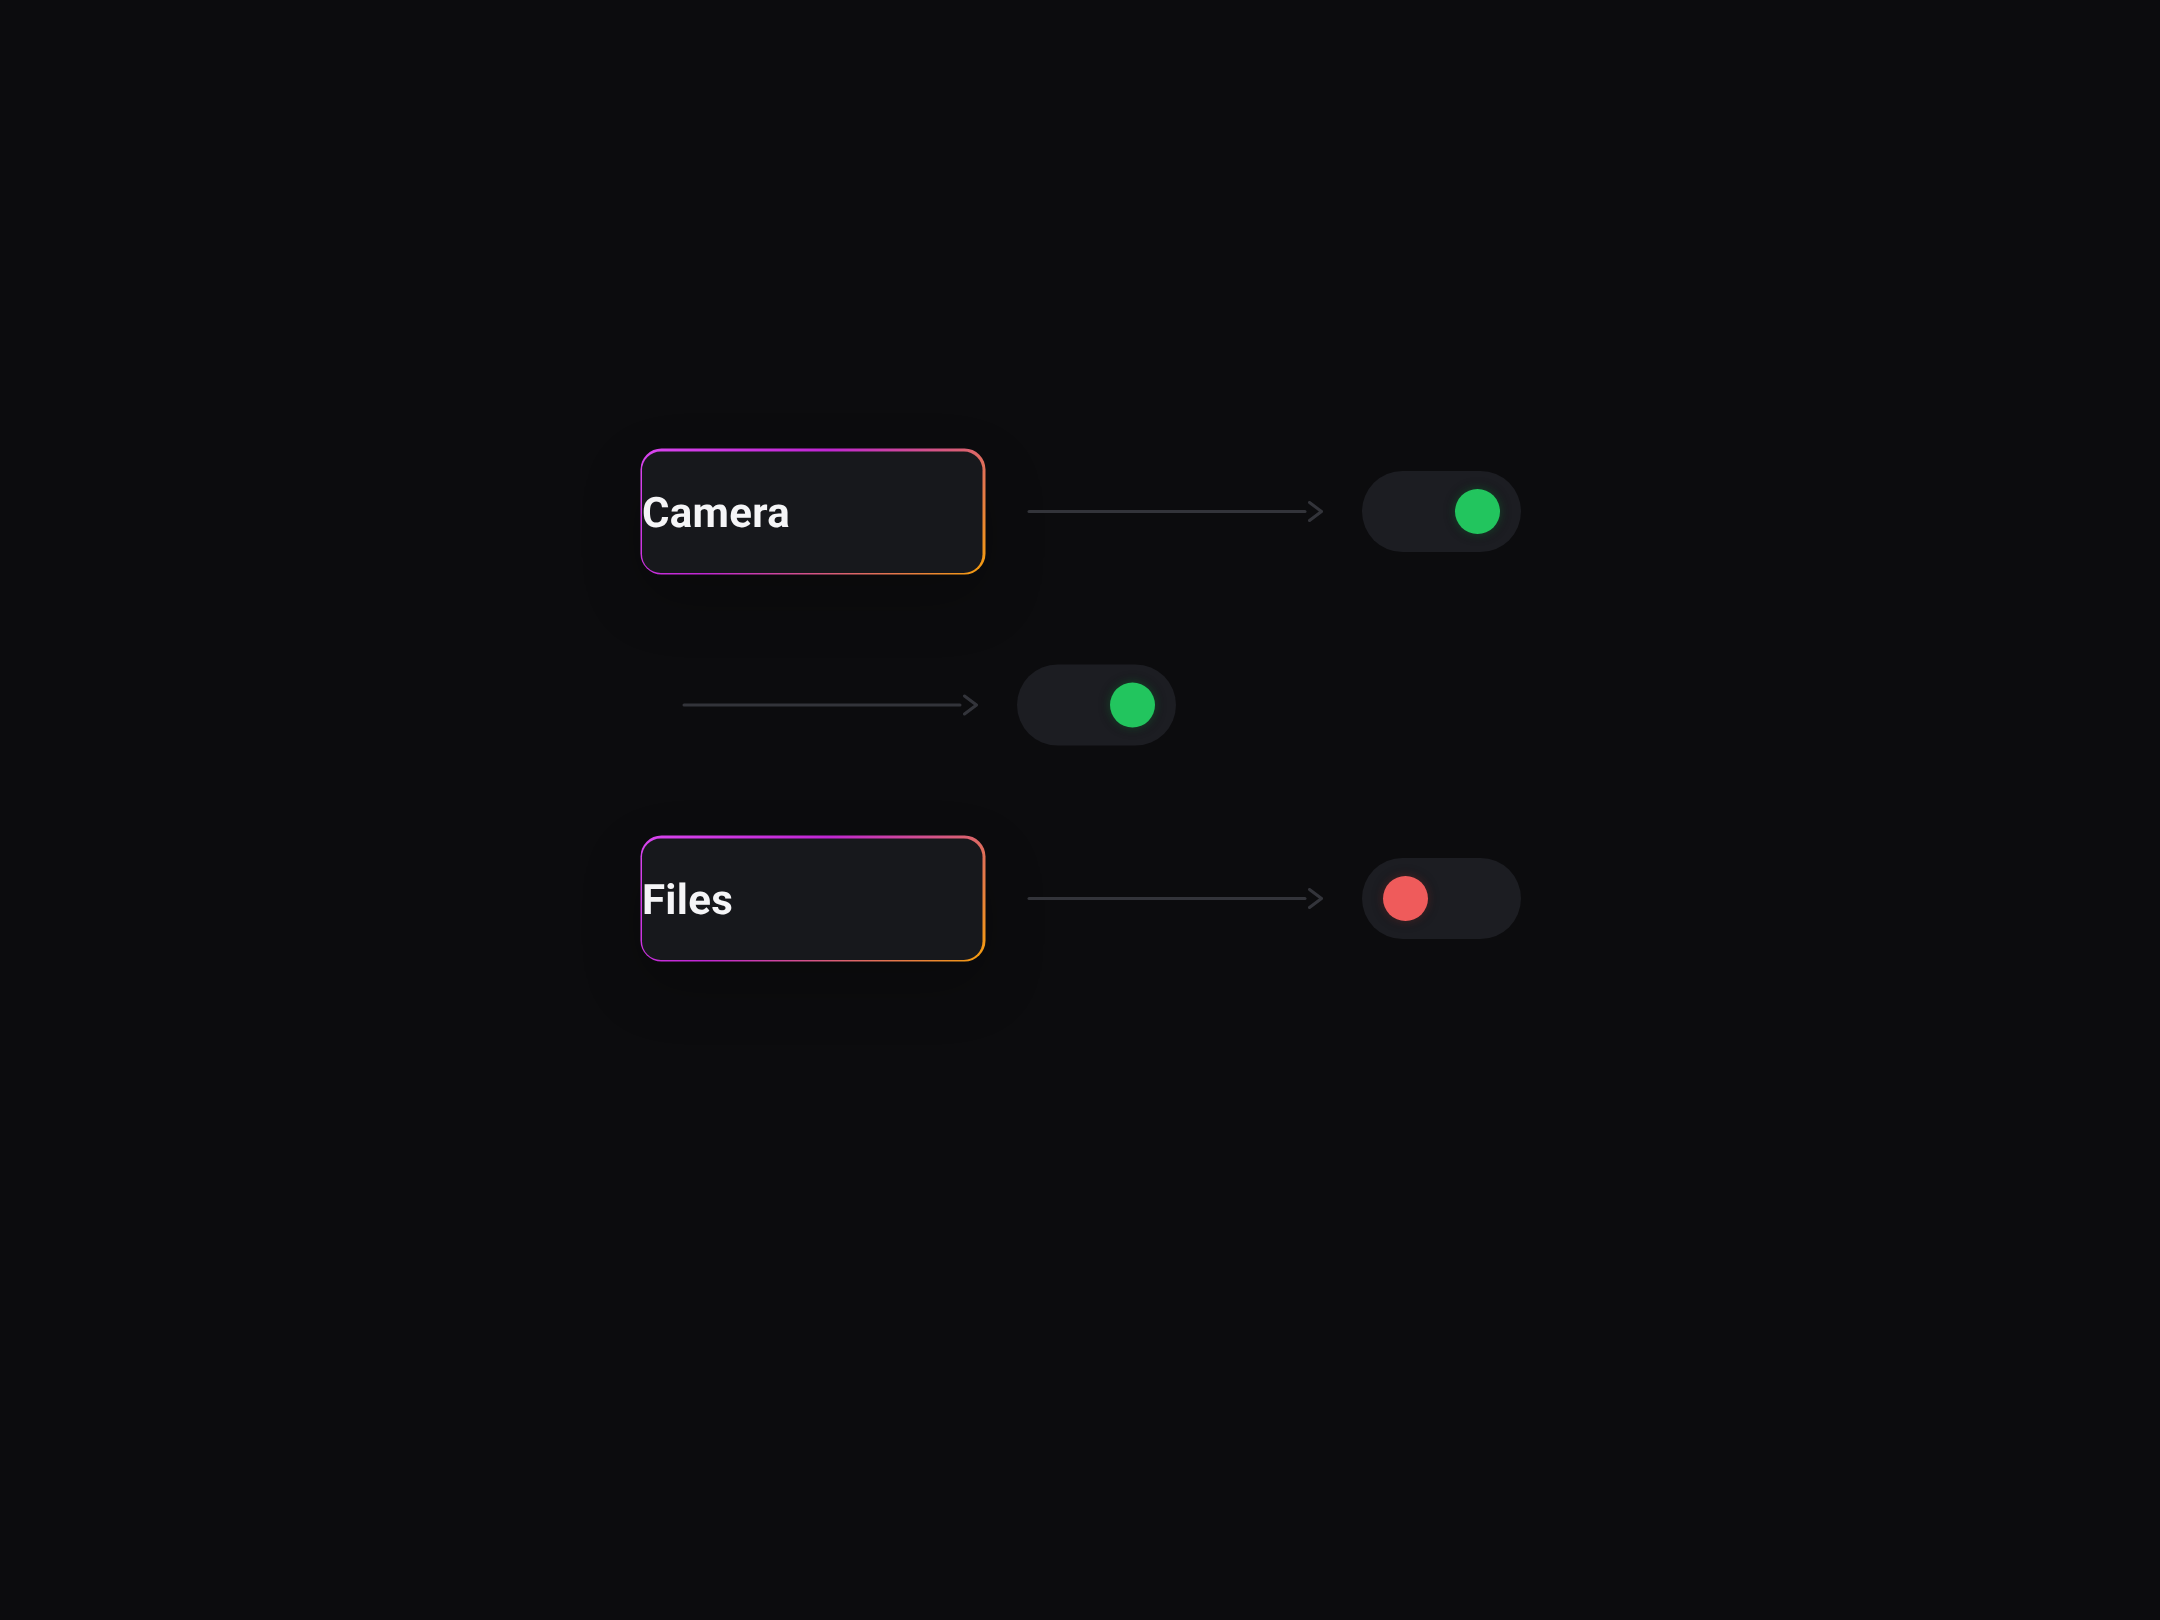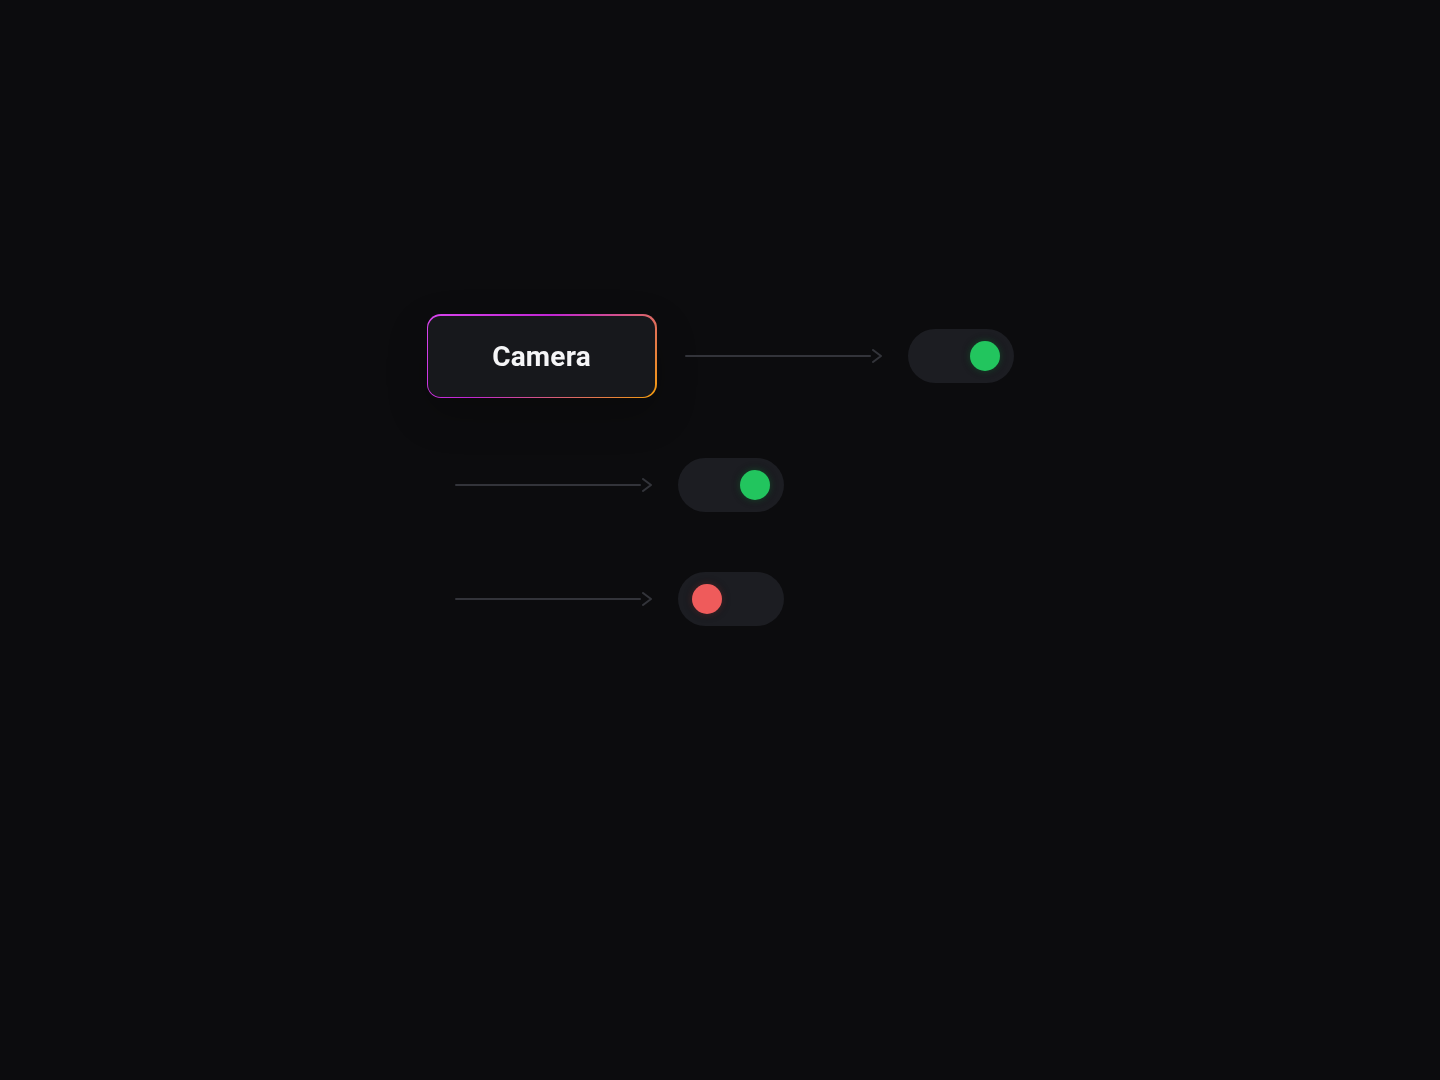--- a/index.html
+++ b/index.html
@@ -36,21 +36,20 @@
       background: linear-gradient(135deg, #d946ef 0%, #c026d3 40%, #f59e0b 100%);
       box-shadow: 0 16px 40px rgba(0,0,0,0.22);
     }
     .card-inner {
       width: 100%;
       height: 100%;
       background: #17181c;
       border-radius: 12.5px;
       display: flex;
       align-items: center;
-      justify-content: center;
     }
     .card-label {
       color: #f5f5f7;
       font-size: 28px;
       font-weight: 700;
       letter-spacing: 0.2px;
     }
     .connector {
       display: flex;
       align-items: center;
@@ -122,20 +121,25 @@
       <svg class="arrow-head" width="16" height="16" viewBox="0 0 16 16">
         <path d="M3 2 L11 8 L3 14" fill="none" stroke="#3d3f46" stroke-width="2" stroke-linecap="round" stroke-linejoin="round"></path>
       </svg>
     </div>
     <div class="toggle on">
       <span class="knob"></span>
     </div>
   </div>
 
   <div class="row">
+    <div class="card">
+      <div class="card-inner">
+        <span class="card-label">Files</span>
+      </div>
+    </div>
     <div class="connector">
       <span class="line"></span>
       <svg class="arrow-head" width="16" height="16" viewBox="0 0 16 16">
         <path d="M3 2 L11 8 L3 14" fill="none" stroke="#3d3f46" stroke-width="2" stroke-linecap="round" stroke-linejoin="round"></path>
       </svg>
     </div>
     <div class="toggle off">
       <span class="knob"></span>
     </div>
   </div>

